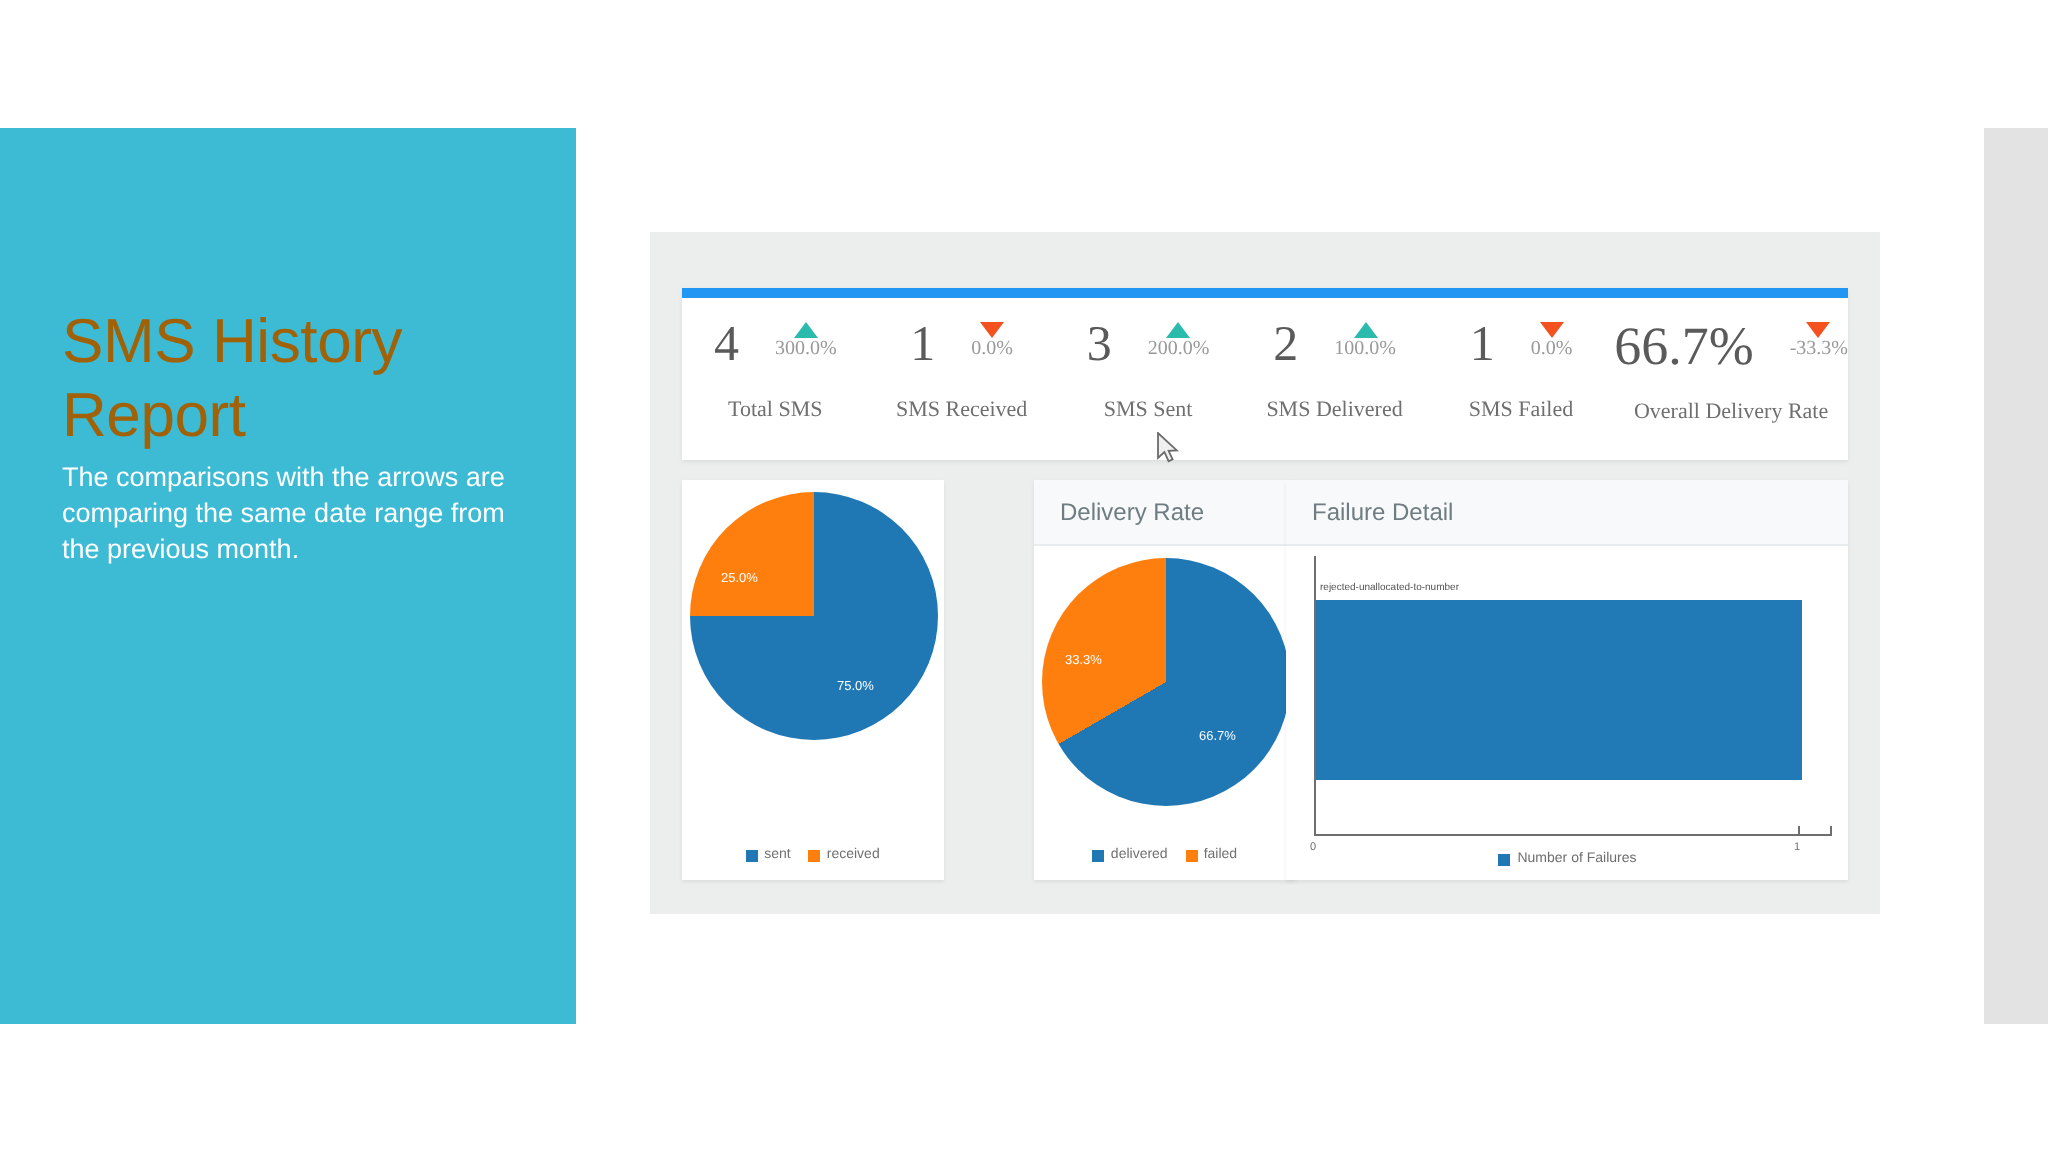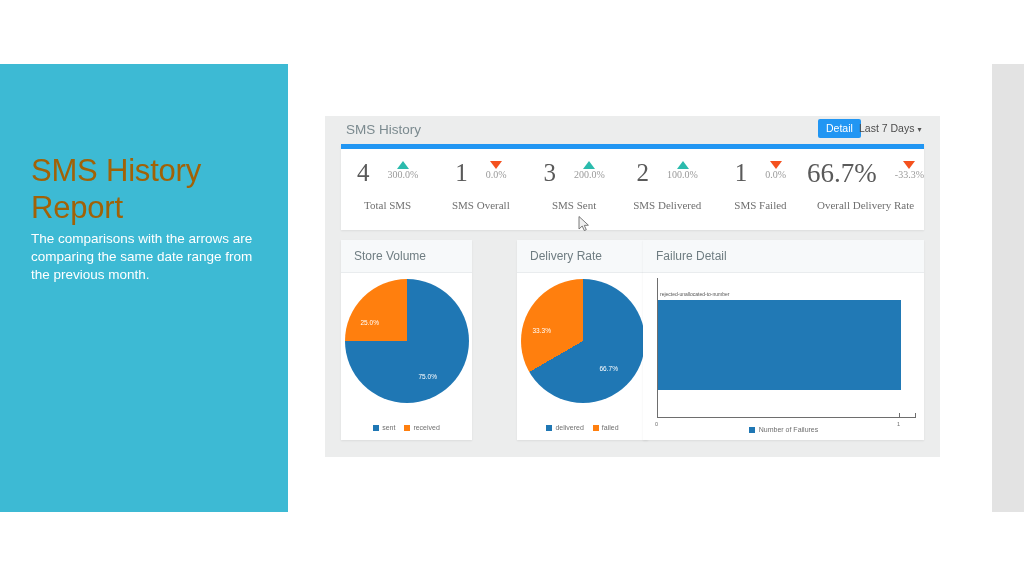--- a/index.html
+++ b/index.html
@@ -277,27 +277,20 @@
 <div id="slide">
 
   <div class="teal-block"></div>
   <div class="slide-title">SMS History Report</div>
   <div class="slide-sub">The comparisons with the arrows are comparing the same date range from the previous month.</div>
 
   <div class="right-strip"></div>
 
   <div class="dash">
 
-    <div class="dash-head">
-      <div class="dash-title">SMS History</div>
-      <button class="detail-btn">Detail</button>
-      <div class="date-drop">
-        <span>Last 7 Days</span><span class="caret">▾</span>
-      </div>
-    </div>
 
     <div class="kpi-card">
       <div class="kpi-row">
 
         <div class="kpi">
           <div class="kpi-top">
             <span class="kpi-num">4</span>
             <span class="kpi-arrowwrap">
               <span class="arr up"></span>
               <span class="kpi-delta">300.0%</span>
@@ -307,21 +300,21 @@
         </div>
 
         <div class="kpi">
           <div class="kpi-top">
             <span class="kpi-num">1</span>
             <span class="kpi-arrowwrap">
               <span class="arr down"></span>
               <span class="kpi-delta">0.0%</span>
             </span>
           </div>
-          <div class="kpi-label">SMS Overall</div>
+          <div class="kpi-label">SMS Received</div>
         </div>
 
         <div class="kpi">
           <div class="kpi-top">
             <span class="kpi-num">3</span>
             <span class="kpi-arrowwrap">
               <span class="arr up"></span>
               <span class="kpi-delta">200.0%</span>
             </span>
           </div>
@@ -358,23 +351,20 @@
               <span class="kpi-delta">-33.3%</span>
             </span>
           </div>
           <div class="kpi-label">Overall Delivery Rate</div>
         </div>
 
       </div>
     </div>
 
     <div class="panel" id="panel-store">
-      <div class="panel-head">
-        <div class="panel-head-txt">Store Volume</div>
-      </div>
       <div class="pie-wrap">
         <div class="pie" style="background: conic-gradient(#1f77b4 0deg 270deg, #ff7f0e 270deg 360deg);"></div>
         <div class="pie-lbl" style="left:50%; top:46px; transform:translateX(-46px);">25.0%</div>
         <div class="pie-lbl" style="left:50%; top:100px; transform:translateX(12px);">75.0%</div>
       </div>
       <div class="pie-legend">
         <span class="lg">
           <span class="sw blue"></span>
           <span>sent</span>
         </span>

